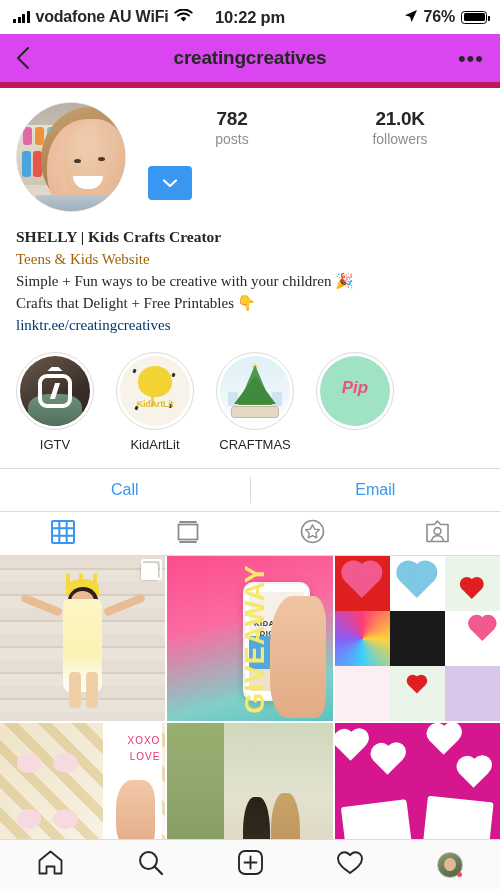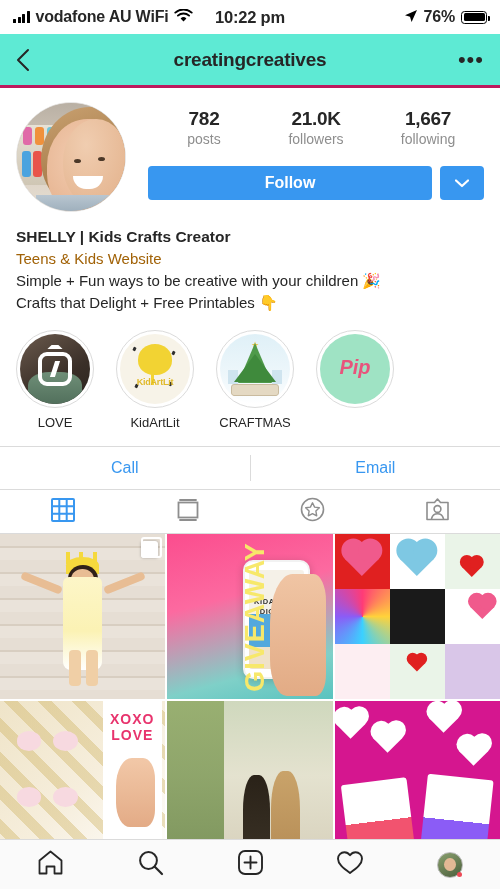--- a/index.html
+++ b/index.html
@@ -28,21 +28,21 @@
   .bars i:nth-child(4){ height:12px; }
   .carrier{ font-size:16px; font-weight:bold; }
   .batt{ width:26px; height:13px; border:1.6px solid #000; border-radius:3.5px; padding:1.5px; position:relative; }
   .batt::after{ content:""; position:absolute; right:-4px; top:4px; width:2.5px; height:5px; background:#000; border-radius:0 1px 1px 0; }
   .batt span{ display:block; height:100%; background:#000; border-radius:1.5px; }
   .pct{ font-size:16px; font-weight:bold; }
 
   
   .navbar{
     height:54px; display:flex; align-items:center; padding:0 16px;
-    border-bottom:3px solid #be185d; background:#5eead4;
+    border-bottom:6px solid #be185d; background:#d946ef;
   }
   .nav-back{ width:34px; display:flex; align-items:center; }
   .nav-title{ flex:1; text-align:center; font-size:19px; font-weight:bold; letter-spacing:-0.2px; }
   .nav-more{ width:34px; display:flex; justify-content:flex-end; align-items:center; font-size:22px; letter-spacing:1px; line-height:0.5; }
 
   
   .profile{ padding:14px 16px 0 16px; display:flex; }
   .avatar{
     width:110px; height:110px; border-radius:50%; overflow:hidden; flex:0 0 110px;
     border:1px solid #e8e8e8; position:relative; background:#cdbfae;
@@ -91,21 +91,21 @@
   .follow-btn{
     flex:1; height:34px; background:#3897f0; color:#fff; border:none; border-radius:4px;
     font-size:16px; font-weight:bold; font-family:inherit; cursor:pointer;
   }
   .caret-btn{
     width:44px; height:34px; background:#3897f0; border:none; border-radius:4px;
     display:flex; align-items:center; justify-content:center; cursor:pointer;
   }
 
   
-  .bio{ padding:14px 16px 0 16px; font-size:15px; line-height:22px; }
+  .bio{ padding:14px 16px 0 16px; font-size:15px; line-height:22px;font-family:Liberation Serif, serif; }
   .bio .name{ font-weight:bold; font-size:15.5px; }
   .bio .cat{ color:#a16207; }
   .bio .link{ color:#00376b; }
 
   
   .highlights{ display:flex; padding:16px 16px 0 16px; gap:22px; overflow:hidden; }
   .hl{ width:78px; flex:0 0 78px; text-align:center; }
   .hl-ring{
     width:78px; height:78px; border-radius:50%; border:1px solid #dbdbdb;
     padding:3px; background:#fff;
@@ -152,21 +152,21 @@
   .cm-h1{ left:12%; } .cm-h2{ right:12%; }
 
   .ec-bg{ position:absolute; inset:0; background:#fff; }
   .ec-row{ position:absolute; left:4%; width:92%; height:13%;
      background:linear-gradient(90deg,#ff3b77,#ffd23b,#3bd1ff,#8b5cf6); }
   .ec-lbl{ position:absolute; left:10%; width:80%; text-align:center;
      font-size:6.5px; font-weight:bold; color:#333; letter-spacing:.3px; }
 
   .pip-bg{ position:absolute; inset:0; background:#9fe3c4; }
   .pip-txt{ position:absolute; left:0; right:0; top:32%; text-align:center;
-     font-size:20px; font-weight:bold; color:#e8547c; font-style:italic; }
+     font-size:17px; font-weight:bold; color:#e8547c; font-style:italic; }
 
   
   .contact{
     display:flex; margin-top:16px; border-top:1px solid #dbdbdb; border-bottom:1px solid #dbdbdb;
     height:44px; align-items:center;
   }
   .contact a{
     flex:1; text-align:center; color:#3897f0; font-size:16px; text-decoration:none; line-height:44px;
   }
   .contact .divider{ width:1px; height:26px; background:#dbdbdb; }
@@ -228,22 +228,22 @@
   .heart::before,.heart::after{ content:""; position:absolute; width:100%; height:100%; border-radius:50%; background:inherit; }
   .heart::before{ top:-50%; left:0 } .heart::after{ top:0; left:50% }
   .hpink{ background:#f05a8c } .hmulti{ background:#7ec8e3 } .hred{ background:#e02020 }
 
   
   .p4{ background:linear-gradient(135deg,#efe4c8 0%,#f6eedc 50%,#fff 100%); }
   .p4 .egg{ position:absolute; width:15%; height:12%; border-radius:50%; background:#f7d9e0; }
   .p4 .diag{ position:absolute; inset:0;
      background:repeating-linear-gradient(45deg,rgba(200,170,80,.35) 0 10px,transparent 10px 24px); }
   .p4 .xo{ position:absolute; right:2%; top:0; width:36%; height:100%; background:#fff; }
-  .p4 .xotxt{ position:absolute; right:3%; top:6%; width:34%; text-align:center;
-     font-size:14px; font-weight:bold; color:#e8336d; letter-spacing:1px; line-height:16px; }
+  .p4 .xotxt{ position:absolute; right:3%; top:6%; width:34%; text-align:right;
+     font-size:10px; font-weight:normal; color:#e8336d; letter-spacing:1px; line-height:16px; }
   .p4 .handp{ position:absolute; right:6%; top:34%; width:24%; height:42%;
      background:linear-gradient(180deg,#f2c8a8,#e3ab86); border-radius:40% 30% 25% 35%; }
 
   .p5{ background:linear-gradient(180deg,#cfd8bd 0%,#e4e2cf 45%,#d6cfba 100%); }
   .p5 .grass{ position:absolute; left:0; top:0; width:34%; height:100%;
      background:linear-gradient(180deg,#8fa864,#6d8a4c); opacity:.85; }
   .p5 .couple{ position:absolute; left:46%; top:40%; width:34%; height:58%; }
   .p5 .m{ position:absolute; left:0; top:8%; width:48%; height:90%;
      background:linear-gradient(180deg,#2a2218,#3a3226); border-radius:40% 40% 12% 12%; }
   .p5 .w{ position:absolute; right:0; top:4%; width:50%; height:94%;
@@ -334,56 +334,52 @@
   <div class="pstats">
     <div class="counts">
       <div class="count">
         <div class="num">782</div>
         <div class="lbl">posts</div>
       </div>
       <div class="count">
         <div class="num">21.0K</div>
         <div class="lbl">followers</div>
       </div>
-      <div class="count">
-        <div class="num">1,667</div>
-        <div class="lbl">following</div>
-      </div>
     </div>
     <div class="actions">
-      <button class="follow-btn">Follow</button>
       <button class="caret-btn">
         <span>
           <svg width="14" height="9" viewBox="0 0 14 9">
               <path d="M1 1.5 7 7l6-5.5" stroke="#fff" stroke-width="2.2" fill="none" stroke-linecap="round" stroke-linejoin="round"></path>
             </svg>
         </span>
       </button>
     </div>
   </div>
 </div>
 
 <div class="bio">
   <div class="name">SHELLY | Kids Crafts Creator</div>
   <div class="cat">Teens &amp; Kids Website</div>
   <div>Simple + Fun ways to be creative with your children 🎉</div>
   <div>Crafts that Delight + Free Printables 👇</div>
+  <div class="link">linktr.ee/creatingcreatives</div>
 </div>
 
 <div class="highlights">
 
   <div class="hl">
     <div class="hl-ring">
         <div class="hl-img">
       <div class="igtv-bg"></div>
           <div class="igtv-kid"></div>
       <div class="igtv-glyph"></div>
     </div>
       </div>
-    <div class="hl-label">LOVE</div>
+    <div class="hl-label">IGTV</div>
   </div>
 
   <div class="hl">
     <div class="hl-ring">
         <div class="hl-img">
       <div class="kal-bg"></div>
       <div class="kal-dot" style="left:18%;top:18%"></div>
           <div class="kal-dot" style="left:74%;top:24%"></div>
       <div class="kal-dot" style="left:22%;top:72%"></div>
           <div class="kal-dot" style="left:70%;top:68%"></div>

